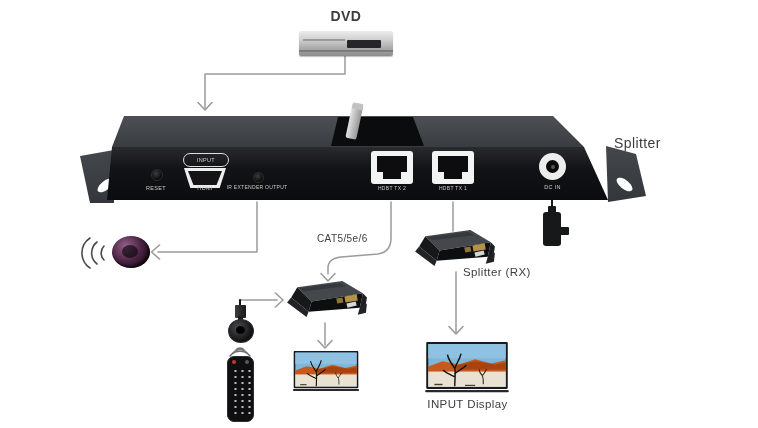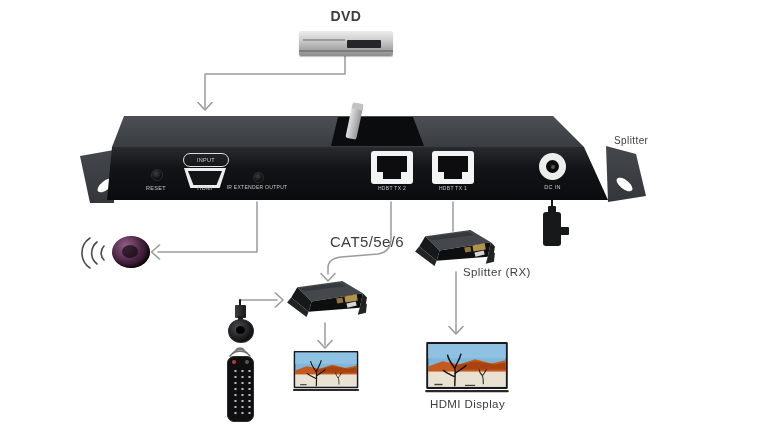--- a/index.html
+++ b/index.html
@@ -120,29 +120,29 @@
     <div class="abs" style="left:12px;top:21px;width:18px;height:7px;background:#0d0d0f;"></div>
   </div>
   <div class="ptxt" style="left:427px;top:186px;width:52px;font-size:5px;">HDBT TX 1</div>
 
   <div class="abs" style="left:539px;top:153px;width:27px;height:27px;border-radius:50%;background:#ededed;">
     <div class="abs" style="left:7px;top:7px;width:13px;height:13px;border-radius:50%;background:#0a0a0a;"></div>
     <div class="abs" style="left:12px;top:12px;width:4px;height:4px;border-radius:50%;background:#565656;"></div>
   </div>
   <div class="ptxt" style="left:538px;top:184px;width:29px;">DC IN</div>
 
-  <div class="lbl" style="left:614px;top:135px;width:70px;font-size:10px;">Splitter</div>
+  <div class="lbl" style="left:614px;top:135px;width:70px;font-size:14px;">Splitter</div>
 
   <div class="abs" style="left:112px;top:236px;width:38px;height:32px;border-radius:50%;
        background:radial-gradient(circle at 36% 32%,#936087,var(--ir-purple) 48%,#150a13 85%);
        box-shadow:inset -2px -2px 3px rgba(0,0,0,.6);">
     <div class="abs" style="left:10px;top:9px;width:16px;height:13px;border-radius:50%;background:rgba(10,4,9,.65);"></div>
   </div>
 
-  <div class="lbl" style="left:328px;top:233px;width:78px;text-align:center;font-size:15px;">CAT5/5e/6</div>
+  <div class="lbl" style="left:317px;top:233px;width:78px;text-align:left;font-size:10px;">CAT5/5e/6</div>
 
   <svg class="abs" style="left:413px;top:228px;" width="82" height="43" viewBox="0 0 80 42">
     <polygon points="12,8 56,2 76,14 26,22" fill="#44474c"></polygon>
     <polygon points="14,9 54,4 60,7 18,12" fill="#35383c"></polygon>
     <polygon points="12,8 26,22 23,32 6,18" fill="#17181a"></polygon>
     <polygon points="26,22 76,14 73,28 23,32" fill="#0d0e10"></polygon>
     <polygon points="76,14 80,18 78,30 73,28" fill="#1d1f22"></polygon>
     <polygon points="6,18 23,32 21,37 2,23" fill="#212326"></polygon>
     <polygon points="73,28 80,24 79,33 71,35" fill="#212326"></polygon>
     <polygon points="58,17 70,15 71,21 59,23" fill="#b3924a"></polygon>
@@ -170,21 +170,21 @@
     <rect x="4" y="2" width="76" height="14" fill="#8fc2e2"></rect>
     <polygon points="4,24 18,19 34,22 50,17 66,21 80,18 80,31 4,31" fill="var(--tv-dune)"></polygon>
     <polygon points="30,23 50,19 70,22 80,20 80,27 30,27" fill="#a8430f"></polygon>
     <rect x="4" y="29" width="76" height="15" fill="var(--tv-ground)"></rect>
     <path d="M30,43 C30,36 31,30 30,26 M30,26 C27,21 24,18 23,13 M30,26 C32,20 35,17 36,12 M30,31 C34,28 38,26 41,23 M30,34 C26,32 22,31 19,28" stroke="#16100a" stroke-width="1.4" fill="none" stroke-linecap="round"></path>
     <path d="M58,41 C58,37 58,35 57,33 M57,33 C55,31 54,29 54,27 M57,33 C59,31 60,29 61,27" stroke="#2a2018" stroke-width="1" fill="none" stroke-linecap="round"></path>
     <rect x="10" y="41" width="8" height="1.4" fill="#4a3c2e"></rect>
     <rect x="40" y="42" width="10" height="1.2" fill="#4a3c2e"></rect>
     <rect x="1" y="47" width="82" height="2.4" rx="1" fill="#28282a"></rect>
   </svg>
-  <div class="lbl" style="left:420px;top:398px;width:95px;text-align:center;font-size:11.5px;">HDMI Display</div>
+  <div class="lbl" style="left:420px;top:398px;width:95px;text-align:center;font-size:11.5px;">INPUT Display</div>
 
   <svg class="abs" style="left:292px;top:351px;" width="68" height="42" viewBox="0 0 84 52">
     <rect x="2" y="0" width="80" height="46" rx="1" fill="#1a1a1c"></rect>
     <rect x="4" y="2" width="76" height="42" fill="var(--tv-sky)"></rect>
     <rect x="4" y="2" width="76" height="14" fill="#8fc2e2"></rect>
     <polygon points="4,24 18,19 34,22 50,17 66,21 80,18 80,31 4,31" fill="var(--tv-dune)"></polygon>
     <polygon points="30,23 50,19 70,22 80,20 80,27 30,27" fill="#a8430f"></polygon>
     <rect x="4" y="29" width="76" height="15" fill="var(--tv-ground)"></rect>
     <path d="M30,43 C30,36 31,30 30,26 M30,26 C27,21 24,18 23,13 M30,26 C32,20 35,17 36,12 M30,31 C34,28 38,26 41,23 M30,34 C26,32 22,31 19,28" stroke="#16100a" stroke-width="1.4" fill="none" stroke-linecap="round"></path>
     <path d="M58,41 C58,37 58,35 57,33 M57,33 C55,31 54,29 54,27 M57,33 C59,31 60,29 61,27" stroke="#2a2018" stroke-width="1" fill="none" stroke-linecap="round"></path>

